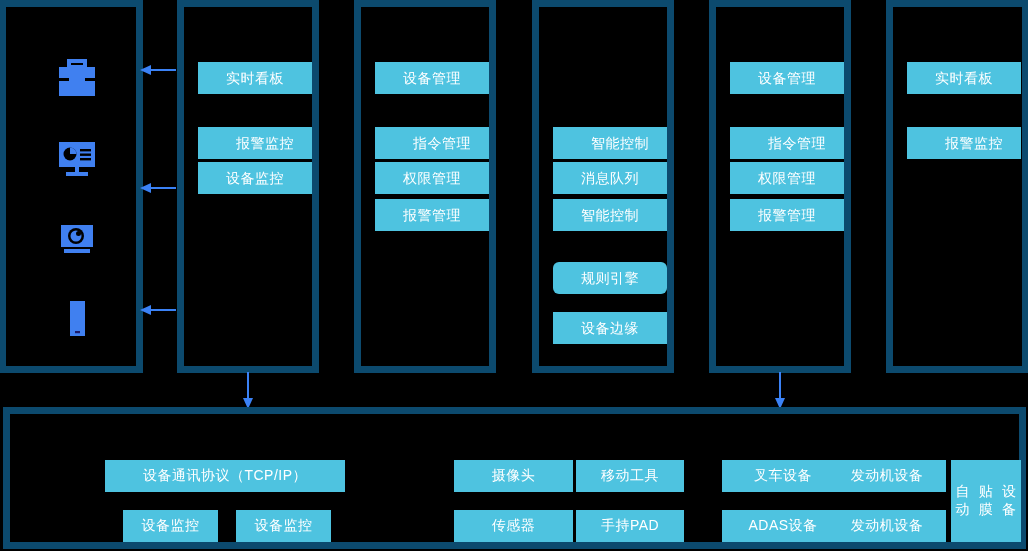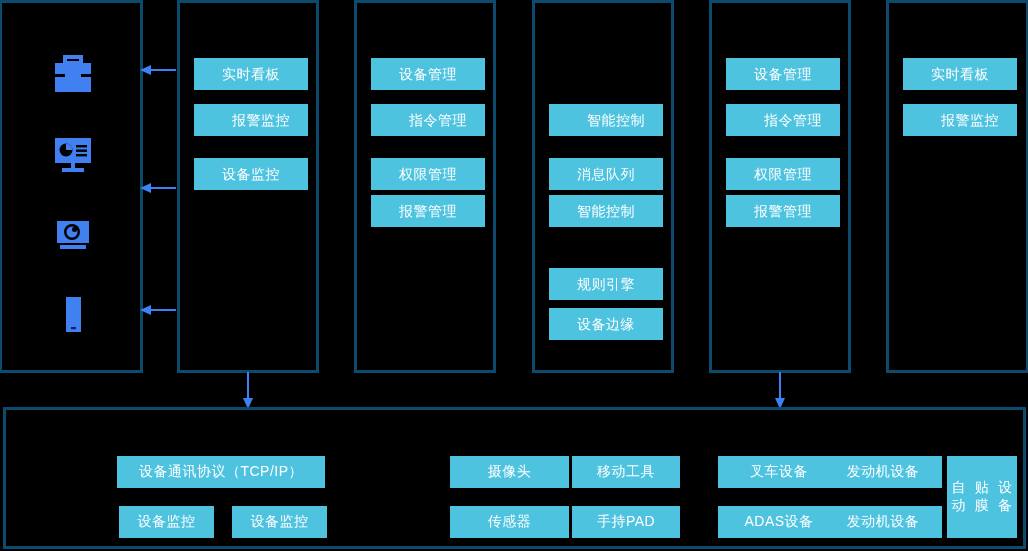--- a/index.html
+++ b/index.html
@@ -11,21 +11,21 @@
   }
   #stage {
     position: relative;
     width: 1028px; height: 551px;
     background: #000000;
   }
 
   
   .panel {
     position: absolute;
-    border: 3px solid #0c4a6e;
+    border: 7px solid #0c4a6e;
     background: #000000;
   }
   .panel.col1 { left: -1px;  top: 0px; width: 144px; height: 373px; }
   .panel.col2 { left: 177px; top: 0px; width: 142px; height: 373px; }
   .panel.col3 { left: 354px; top: 0px; width: 142px; height: 373px; }
   .panel.col4 { left: 532px; top: 0px; width: 142px; height: 373px; }
   .panel.col5 { left: 709px; top: 0px; width: 142px; height: 373px; }
   .panel.col6 { left: 886px; top: 0px; width: 143px; height: 373px; }
 
   
@@ -45,24 +45,24 @@
     justify-content: center;
     text-align: center;
     letter-spacing: 0.5px;
     white-space: nowrap;
   }
   .col-item { left: 14px; width: 114px; height: 32px; }
   .col2 .col-item, .col3 .col-item, .col4 .col-item,
   .col5 .col-item, .col6 .col-item { left: 14px; width: 114px; }
 
   .r0 { top: 55px; }
-  .r1 { top: 101px; padding-left: 20px; }
+  .r1 { top: 120px; padding-left: 20px; }
   .r2 { top: 155px; }
   .r3 { top: 192px; }
-  .r4 { top: 265px; }
+  .r4 { top: 255px; border-radius: 6px; }
   .r5 { top: 305px; }
 
   
   .icon-wrap {
     position: absolute;
     left: 47px;
     width: 48px; height: 48px;
     display: flex; align-items: center; justify-content: center;
   }
   .icon-wrap.i0 { top: 48px; }
@@ -98,21 +98,21 @@
     align-items: center;
     justify-content: center;
     text-align: center;
     white-space: nowrap;
     letter-spacing: 0.5px;
   }
   .brow0 { top: 46px; height: 32px; }
   .brow1 { top: 96px; height: 32px; }
 
   
-  .b-proto   { left: 111px; width: 208px; }
+  .b-proto   { left: 95px; width: 240px; }
   .b-mon-a   { left: 113px; width: 95px; }
   .b-mon-b   { left: 226px; width: 95px; }
 
   
   .b-c0 { left: 444px; width: 119px; }
   .b-c1 { left: 566px; width: 108px; }
   .b-c2 { left: 688px; width: 122px; margin-left: 24px; }
   .b-c3 { left: 818px; width: 118px; }
   .b-tall {
     left: 941px; width: 70px; top: 46px; height: 82px;

